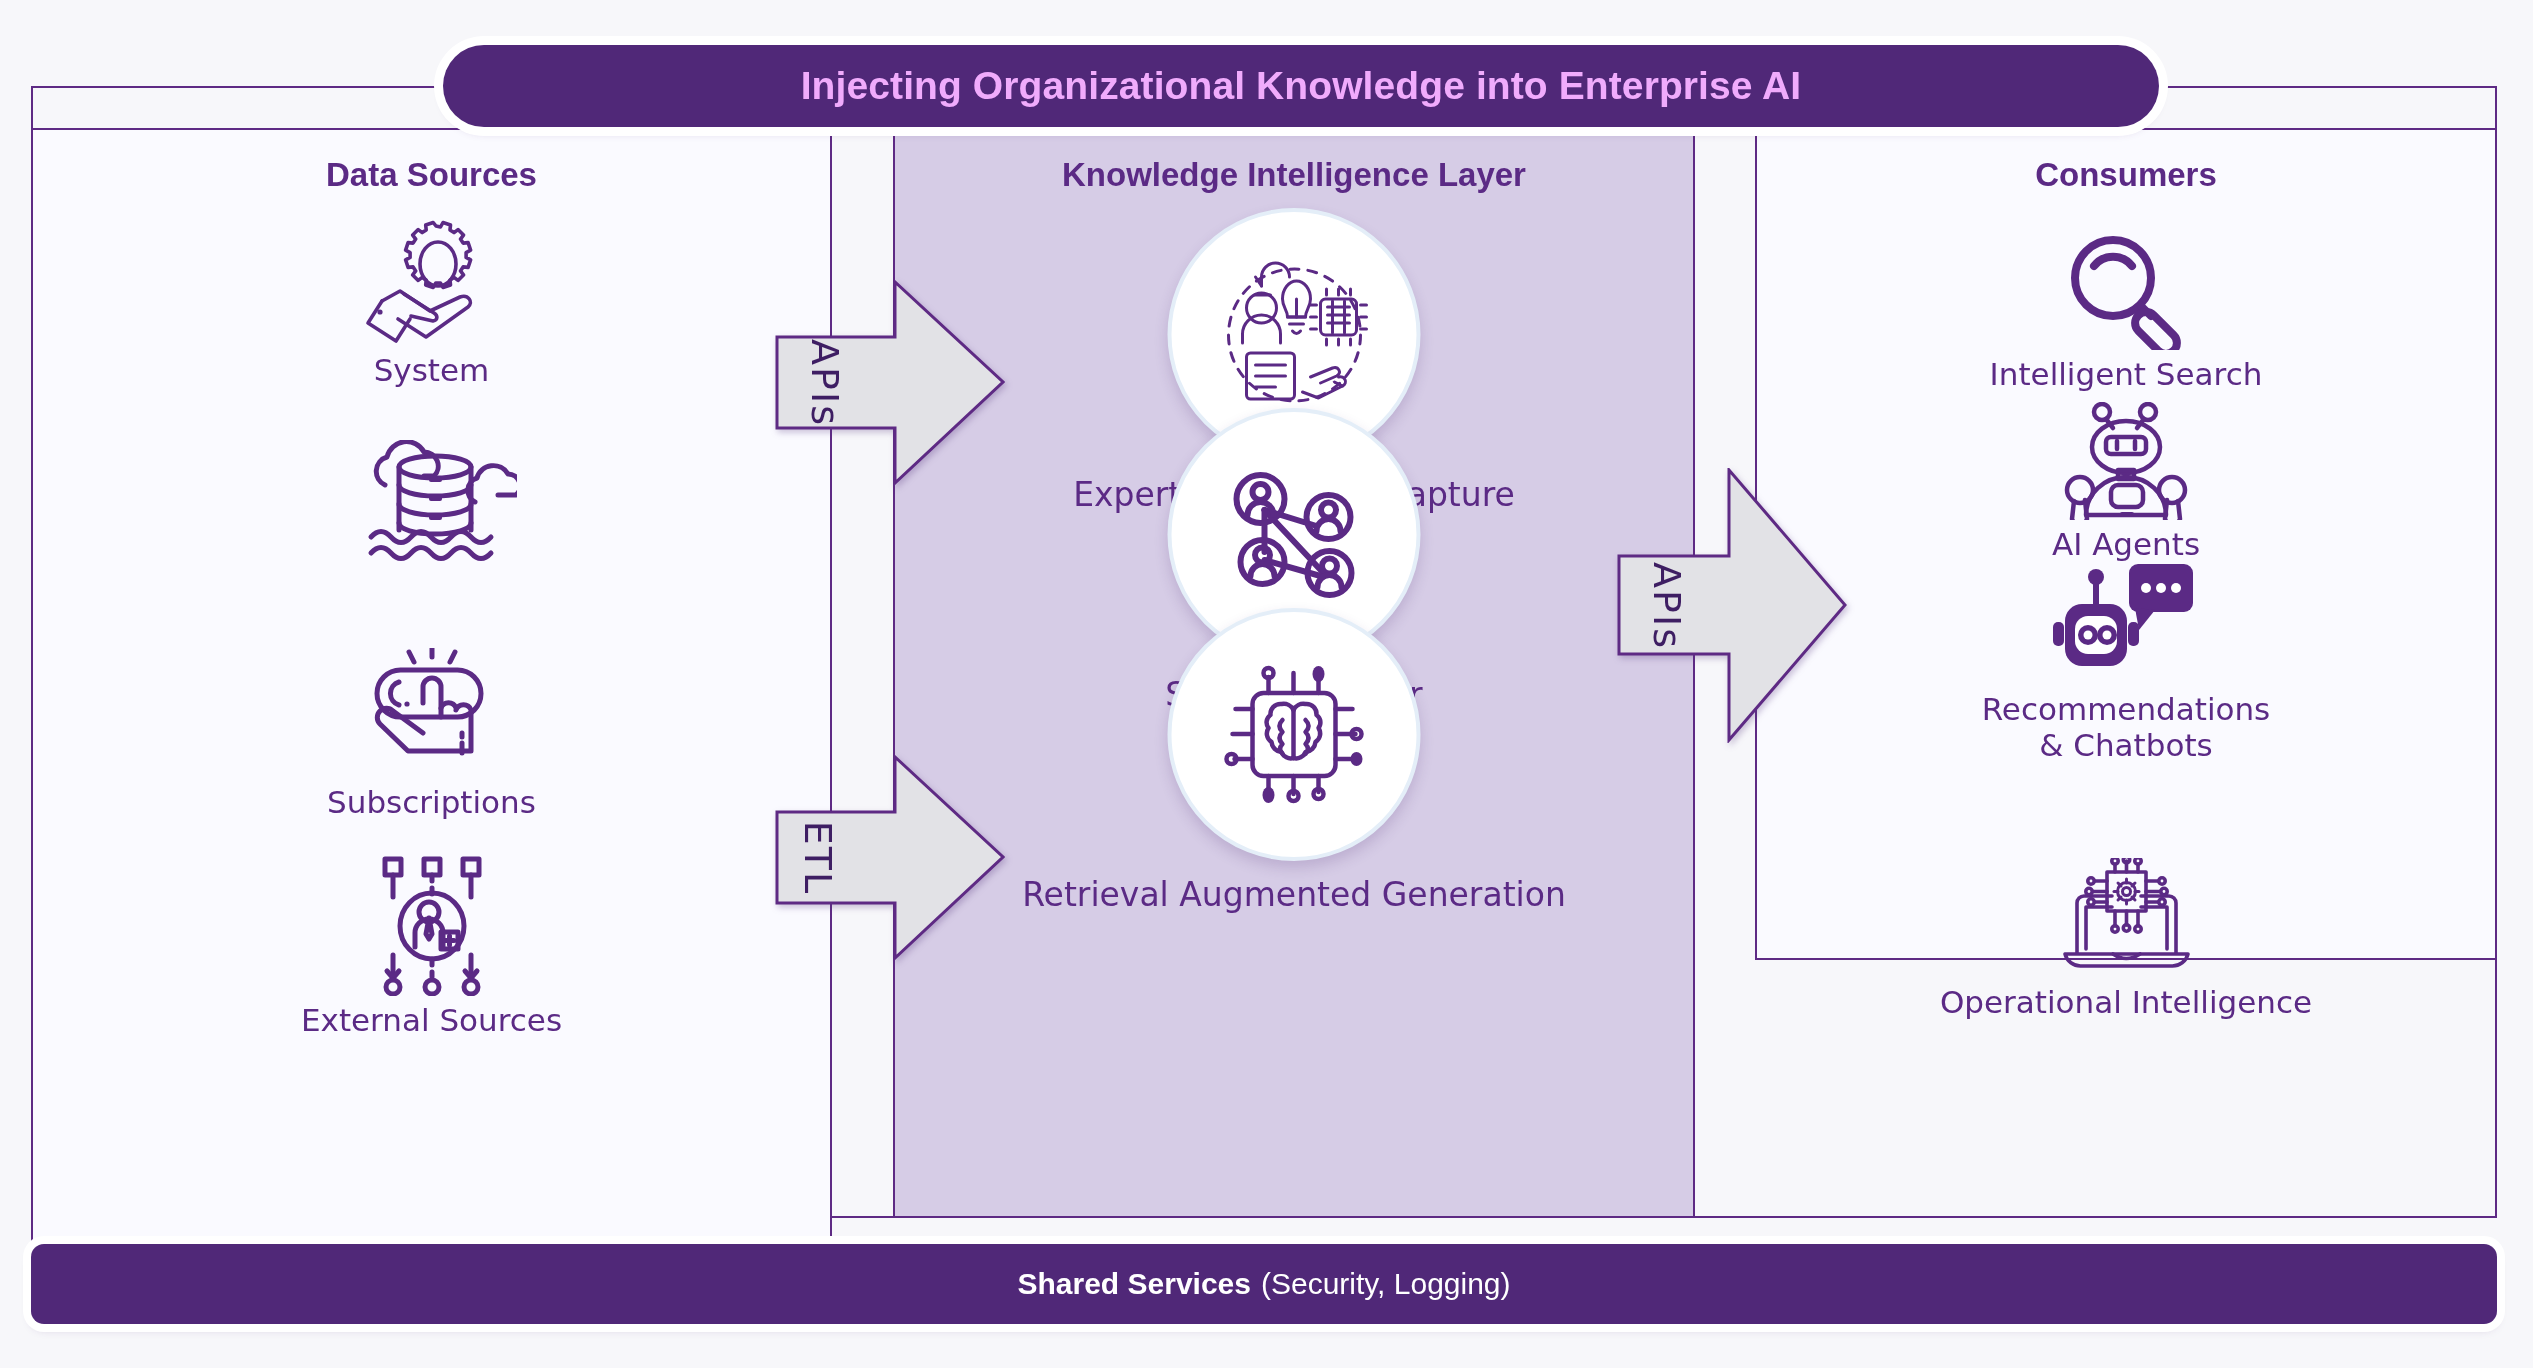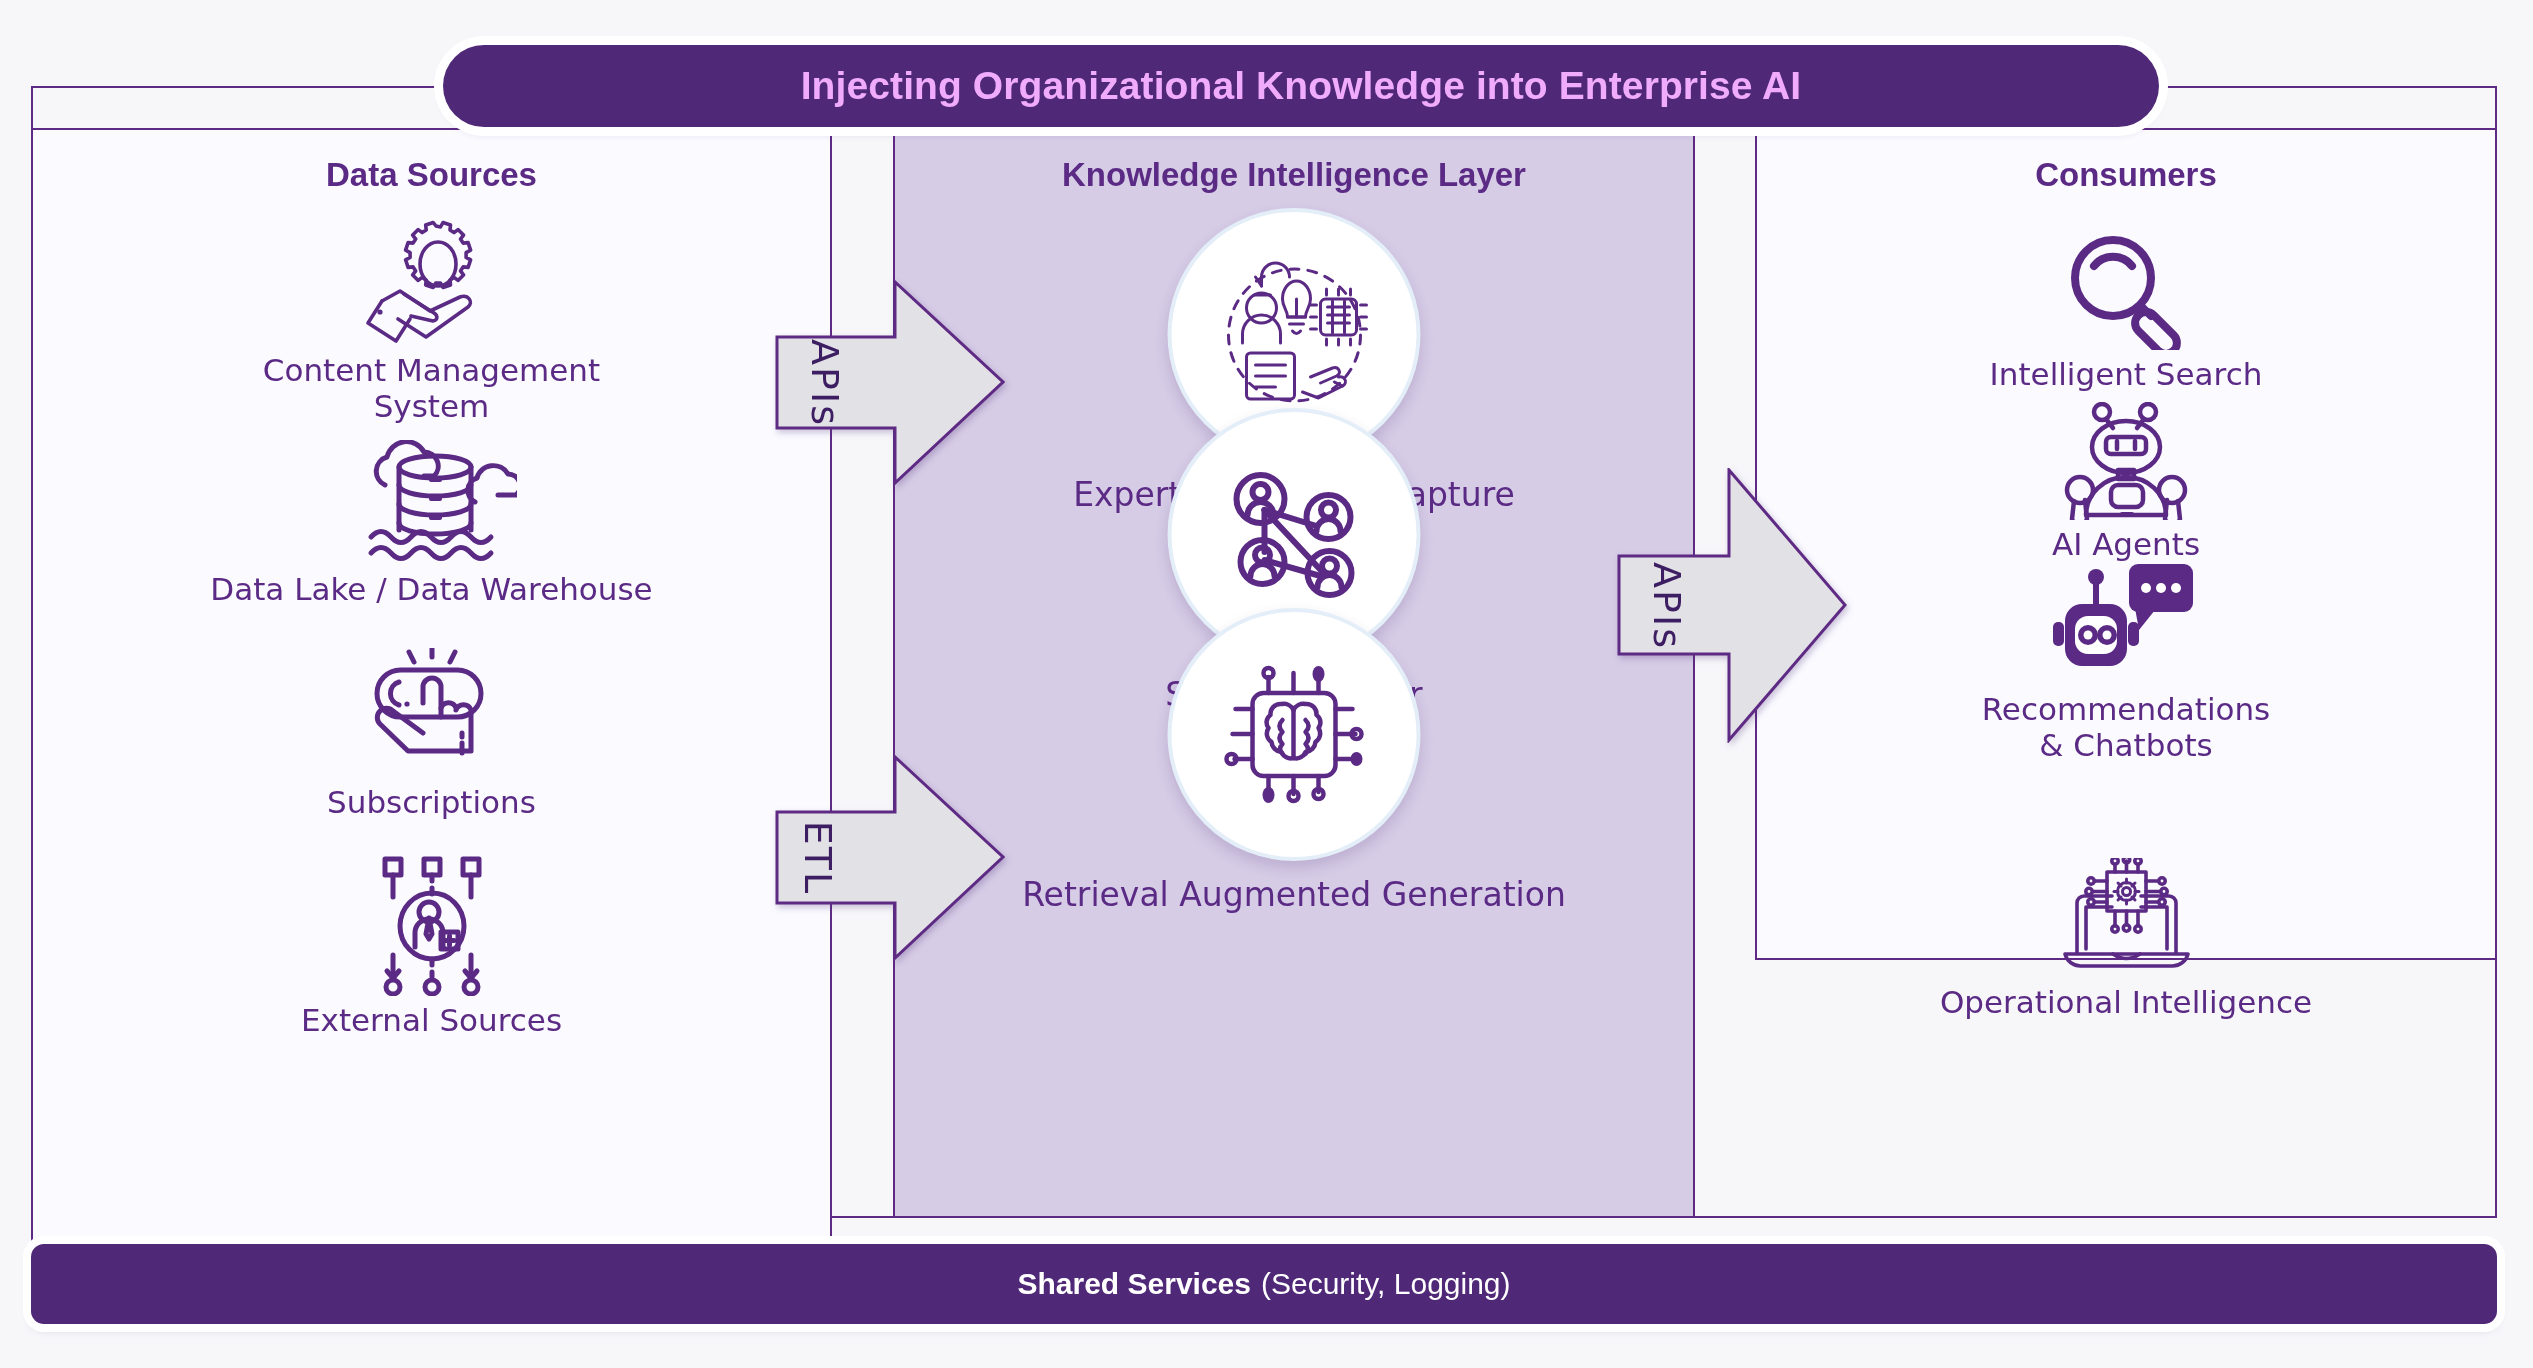--- a/index.html
+++ b/index.html
@@ -104,21 +104,20 @@
         <svg class="ic" width="160" height="130" viewBox="0 0 160 130" fill="none" stroke="#5b2a85" stroke-width="3.6" stroke-linejoin="round" stroke-linecap="round">
           <path d="M84 10 l4.5 1 2.5-4.5 7.5 2.5 -0.5 5 4 2.6 4-3 5.5 5.5 -3 4 2.6 4 5-0.5 2.5 7.5 -4.5 2.5 0 4.8 4.5 2.5 -2.5 7.5 -5-0.5 -2.6 4 3 4 -5.5 5.5 -4-3 -4 2.6 0.5 5 -7.5 2.5 -2.5-4.5 -4.8 0 -2.5 4.5 -7.5-2.5 0.5-5 -4-2.6 -4 3 -5.5-5.5 3-4 -2.6-4 -5 0.5 -2.5-7.5 4.5-2.5 0-4.8 -4.5-2.5 2.5-7.5 5 0.5 2.6-4 -3-4 5.5-5.5 4 3 4-2.6 -0.5-5 7.5-2.5z"></path>
           <ellipse cx="86" cy="48" rx="18" ry="22"></ellipse>
           <path d="M52 78 l30 19 c4 2.5 4 7-1 8 l-22-5"></path>
           <path d="M30 85 l18-10 30 20 30-14 c8-3 14 5 8 10 l-42 30 -28-18"></path>
           <path d="M30 85 l-14 22 28 18 14-22"></path>
           <circle cx="28" cy="96" r="2.6" fill="#5b2a85" stroke="none"></circle>
         </svg>
       </div>
       <div class="lbl">
-        <div>Content Management</div>
         <div>System</div>
       </div>
     </div>
 
     <div class="item" style="top:310px;">
       <div class="ico">
         <svg class="ic" width="170" height="125" viewBox="0 0 170 125" fill="none" stroke="#5b2a85" stroke-width="5" stroke-linejoin="round" stroke-linecap="round">
           <path d="M38 45 a15 15 0 0 1 2-28 a20 20 0 0 1 37-5 a14 14 0 0 1 10 24 h-10"></path>
           <path d="M128 62 a13 13 0 0 1 2-24 a17 17 0 0 1 31-4 a12 12 0 0 1 8 21 h-18"></path>
           <ellipse cx="88" cy="27" rx="36" ry="11"></ellipse>
@@ -126,23 +125,20 @@
             <path d="M124 27 v63"></path>
           <path d="M52 45 a36 11 0 0 0 72 0"></path>
           <path d="M52 64 a36 11 0 0 0 72 0"></path>
           <path d="M52 83 a36 11 0 0 0 72 0"></path>
           <rect x="82" y="37" width="13" height="5" rx="2" fill="#5b2a85" stroke="none"></rect>
           <rect x="82" y="56" width="13" height="5" rx="2" fill="#5b2a85" stroke="none"></rect>
           <rect x="82" y="75" width="13" height="5" rx="2" fill="#5b2a85" stroke="none"></rect>
           <path d="M24 97 q10-11 20 0 q10 11 20 0 q10-11 20 0 q10 11 20 0 q10-11 20 0 q10 11 20 0"></path>
           <path d="M24 113 q10-11 20 0 q10 11 20 0 q10-11 20 0 q10 11 20 0 q10-11 20 0 q10 11 20 0"></path>
         </svg>
-      </div>
-      <div class="lbl">
-        <div>Data Lake / Data Warehouse</div>
       </div>
     </div>
 
     <div class="item" style="top:518px;">
       <div class="ico">
         <svg class="ic" width="150" height="130" viewBox="0 0 150 130" fill="none" stroke="#5b2a85" stroke-width="5" stroke-linejoin="round" stroke-linecap="round">
           <path d="M57 14 l-5-10"></path>
             <path d="M75 9 v-9"></path>
             <path d="M93 14 l5-10"></path>
           <rect x="20" y="22" width="104" height="47" rx="23.5"></rect>

